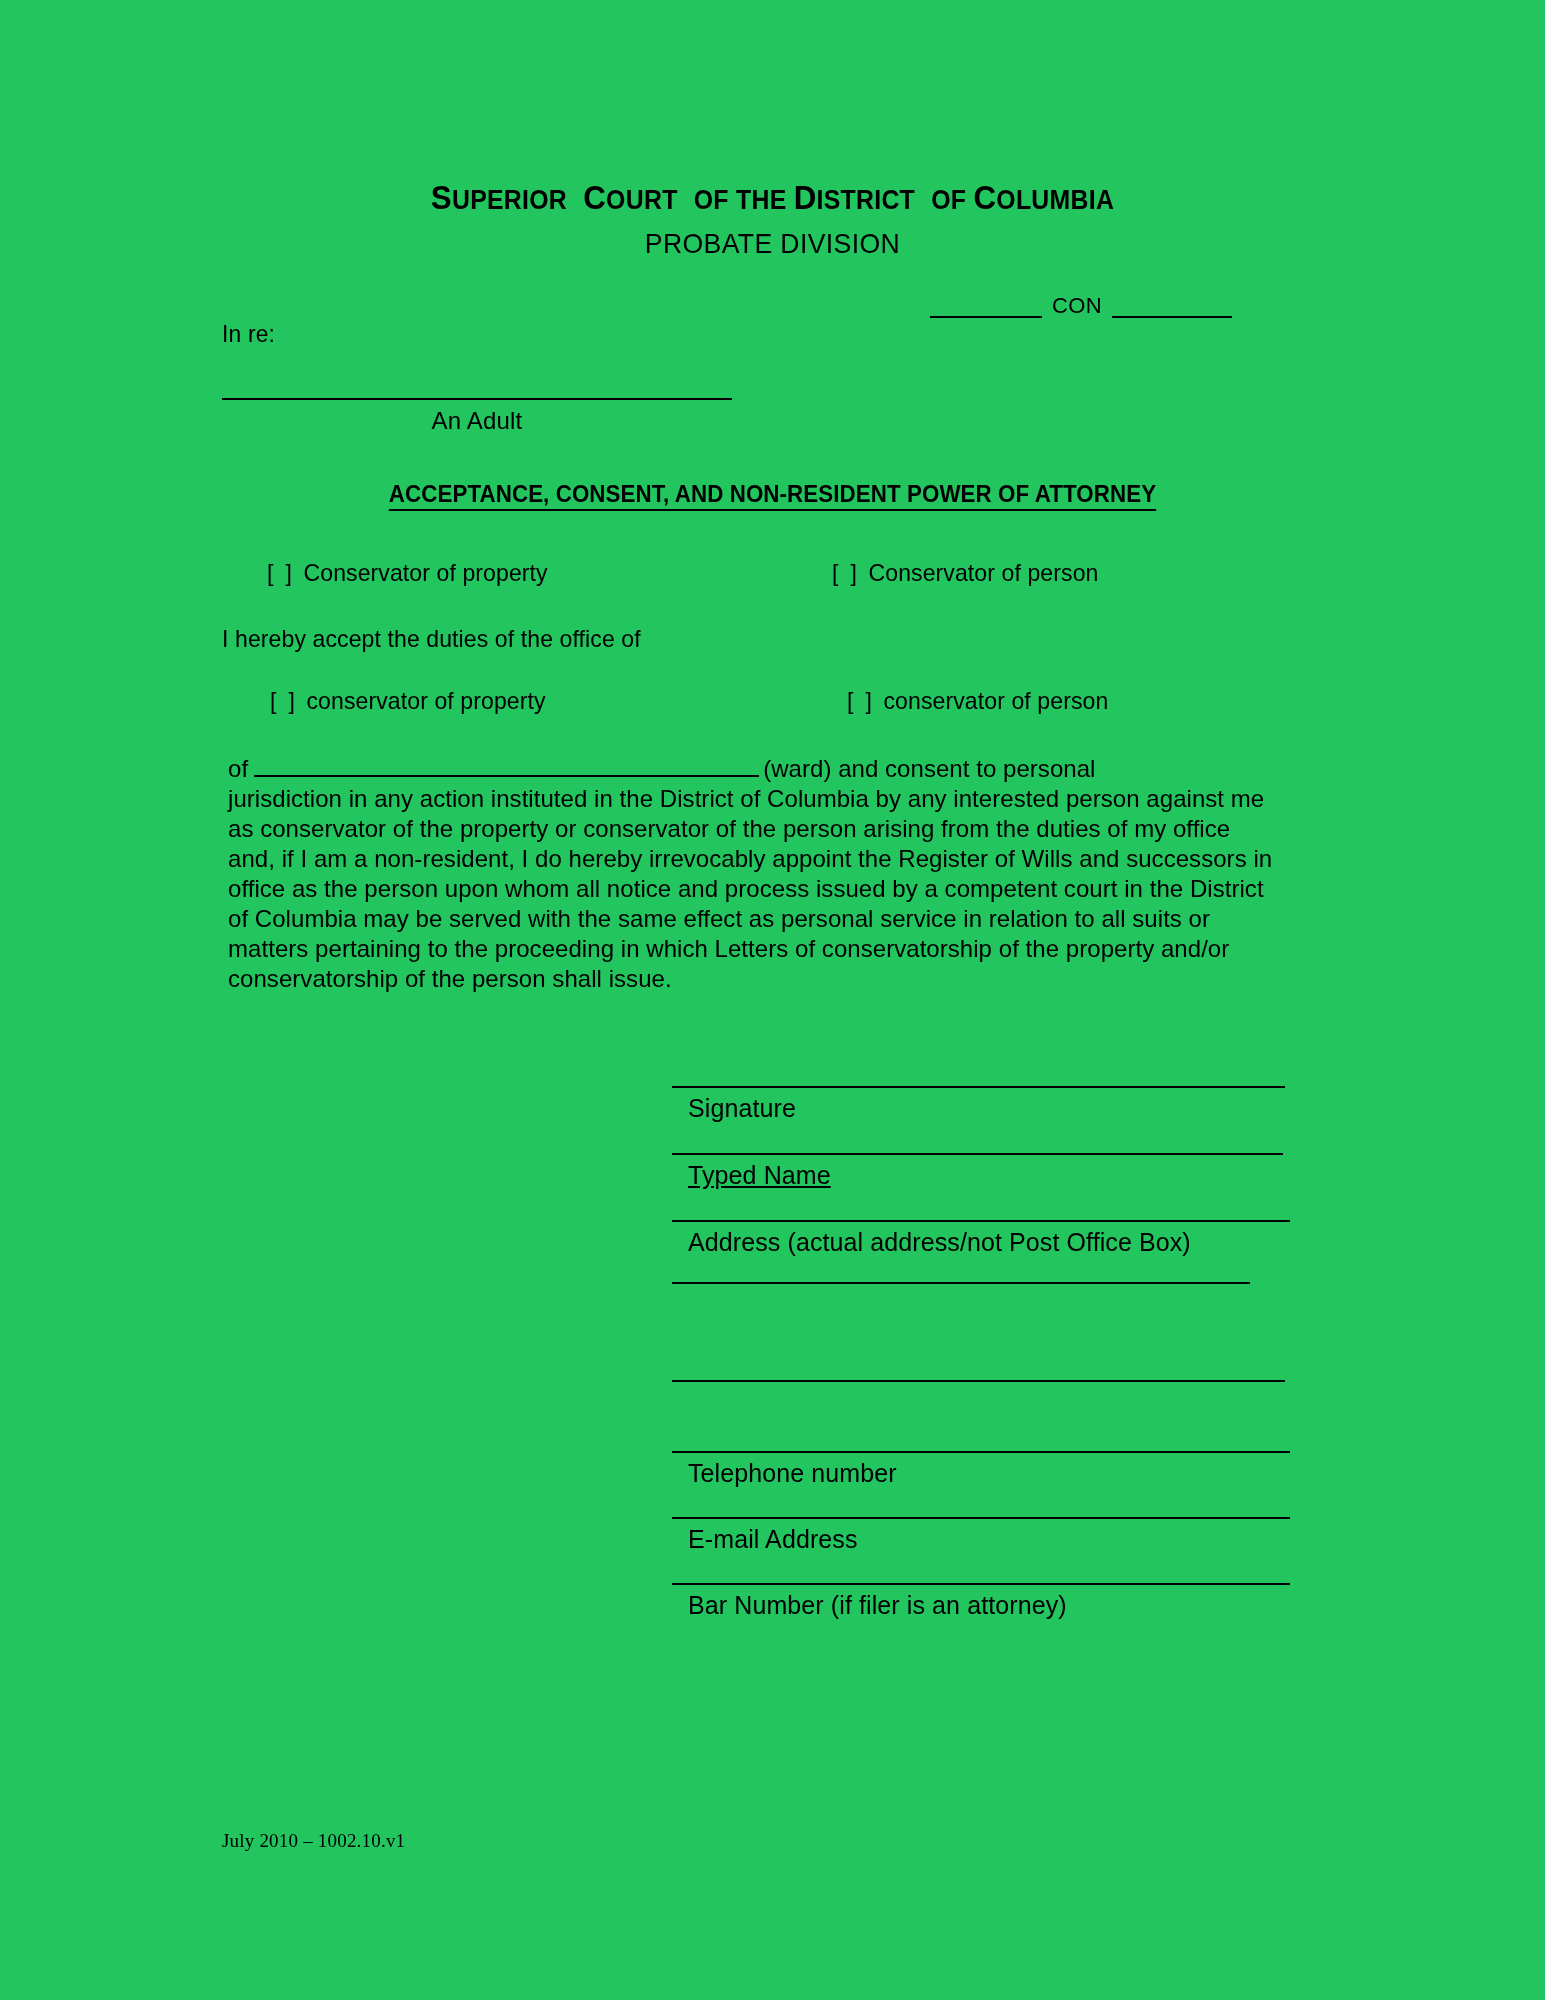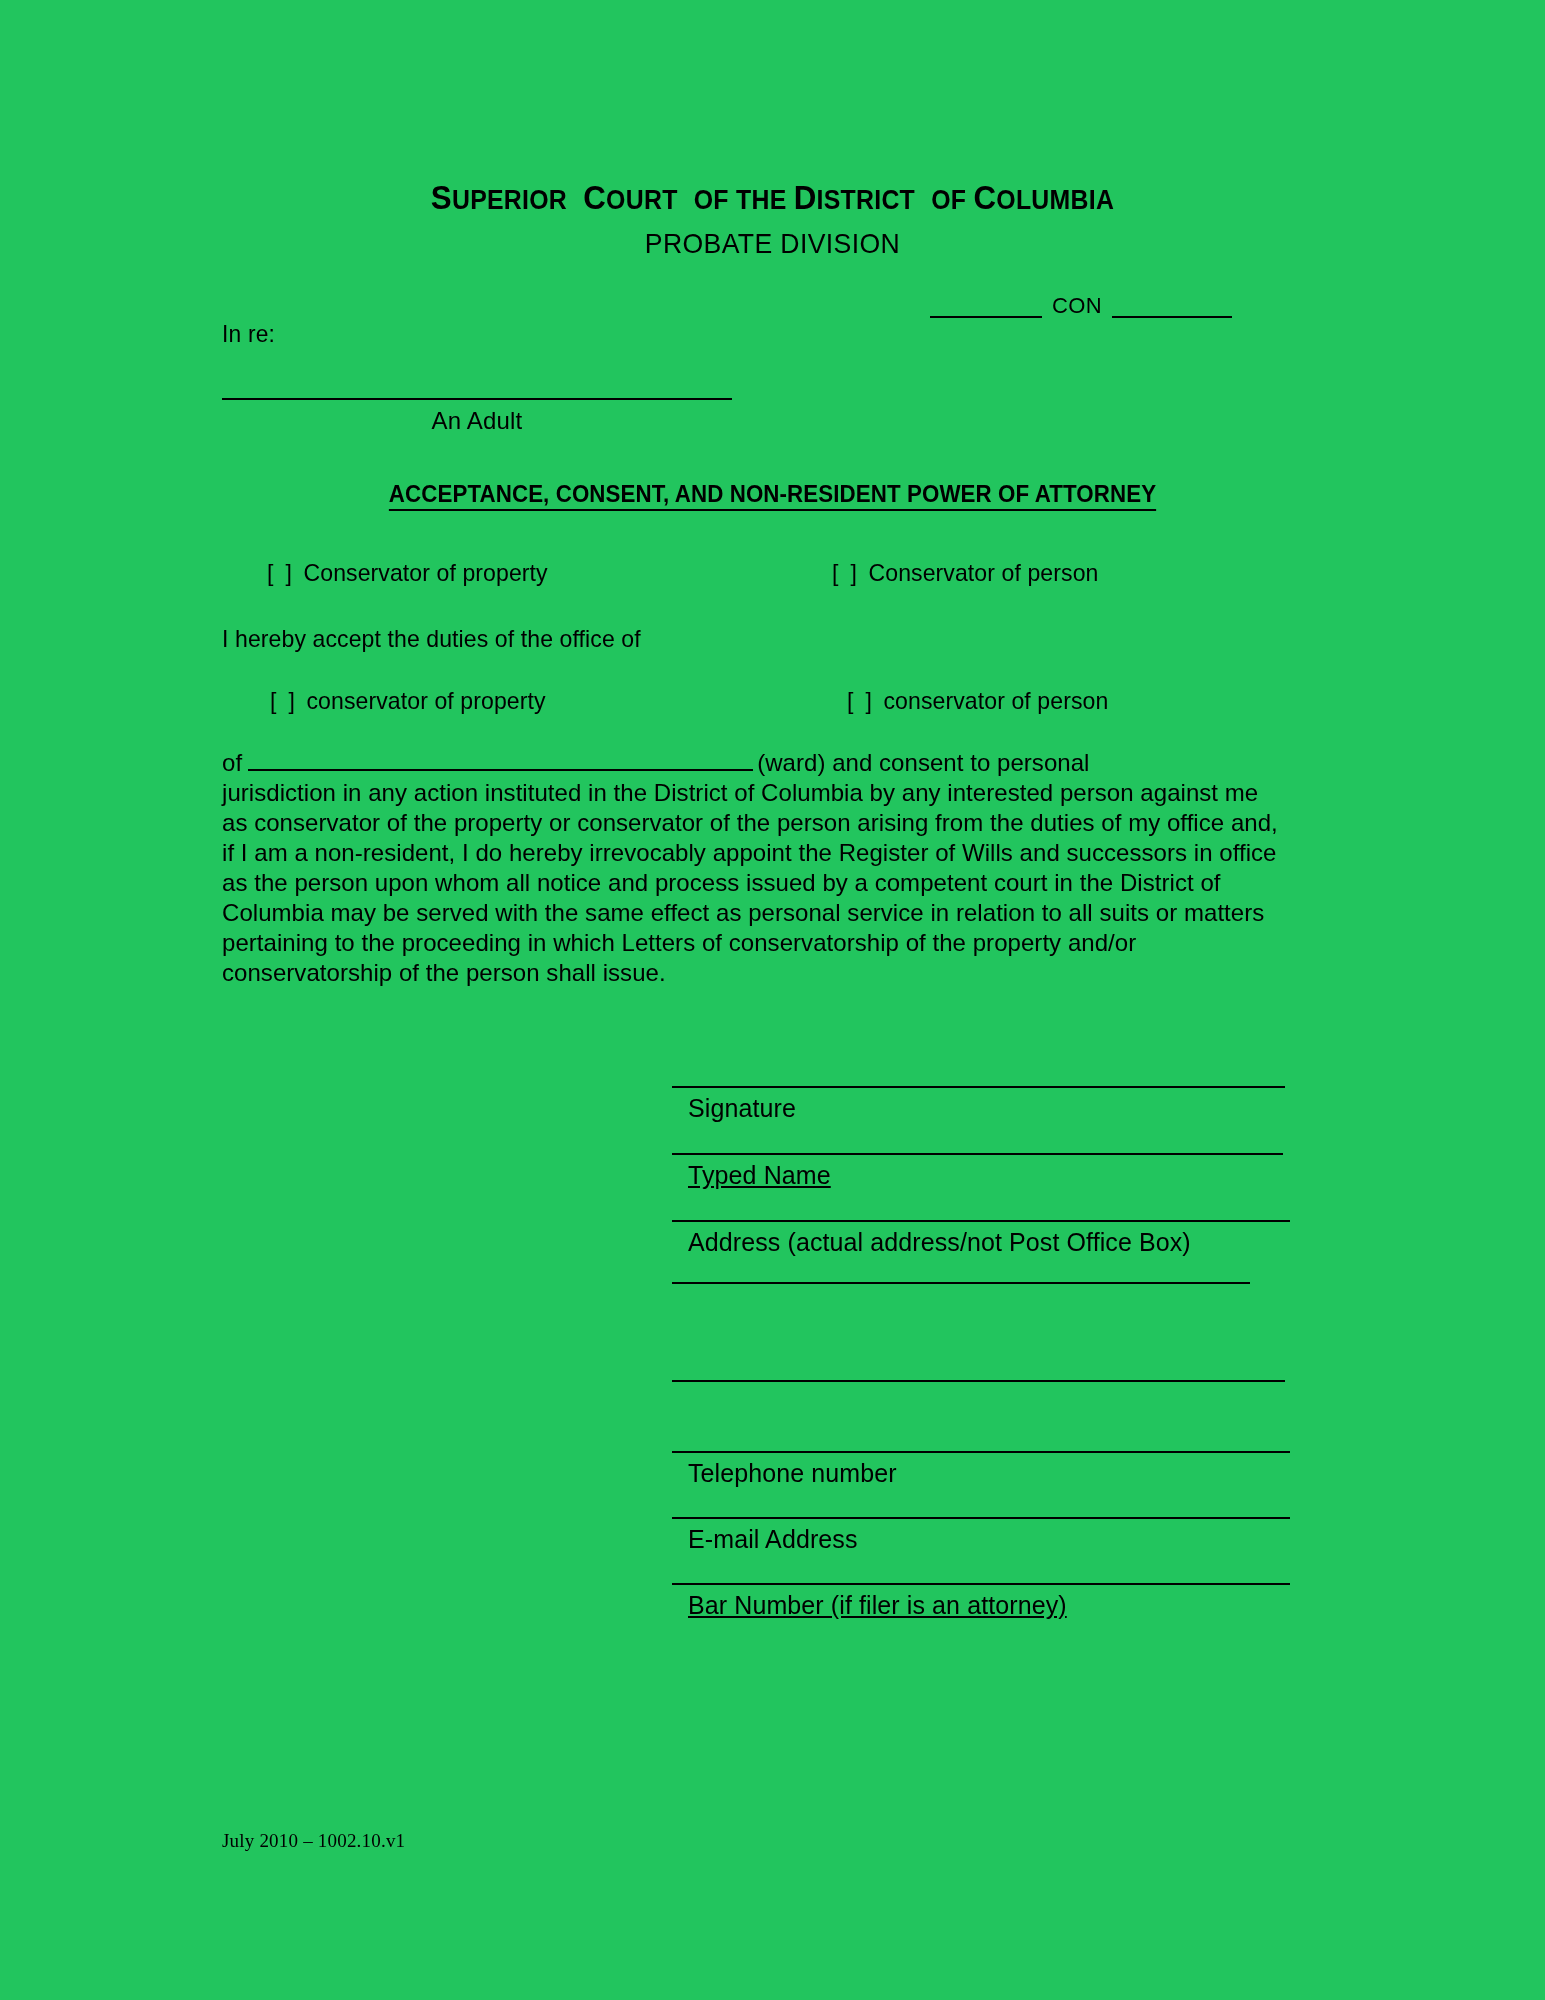--- a/index.html
+++ b/index.html
@@ -164,21 +164,21 @@
   
   .body-par {
     position: absolute;
     top: 748px;
     left: 222px;
     width: 1060px;
     font-size: 24px;
     line-height: 30px;
     letter-spacing: 0.05px;
   }
-  .body-par p { margin: 0; }
+  .body-par p { margin: 6px; }
   .inline-blank {
     display: inline-block;
     width: 505px;
     border-bottom: 2px solid #000;
     height: 18px;
     margin: 0 4px 0 6px;
   }
   .par-rest { display: block; }
 
   
@@ -282,19 +282,19 @@
     <div class="sig-rule" style="top:294px; width:613px;"></div>
     <div class="sig-label" style="top:302px;"></div>
 
     <div class="sig-rule" style="top:365px; width:618px;"></div>
     <div class="sig-label" style="top:373px;">Telephone number</div>
 
     <div class="sig-rule" style="top:431px; width:618px;"></div>
     <div class="sig-label" style="top:439px;">E-mail Address</div>
 
     <div class="sig-rule" style="top:497px; width:618px;"></div>
-    <div class="sig-label" style="top:505px;text-decoration:underline;">Bar Number (if filer is an attorney)</div>
+    <div class="sig-label" style="top:505px;">Bar Number (if filer is an attorney)</div>
 
   </div>
 
   <div class="footer">July 2010 – 1002.10.v1</div>
 
 </div>
 
 </body></html>

